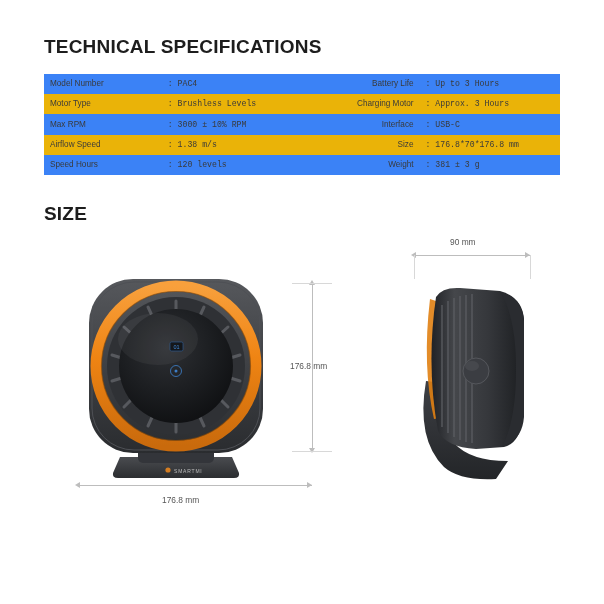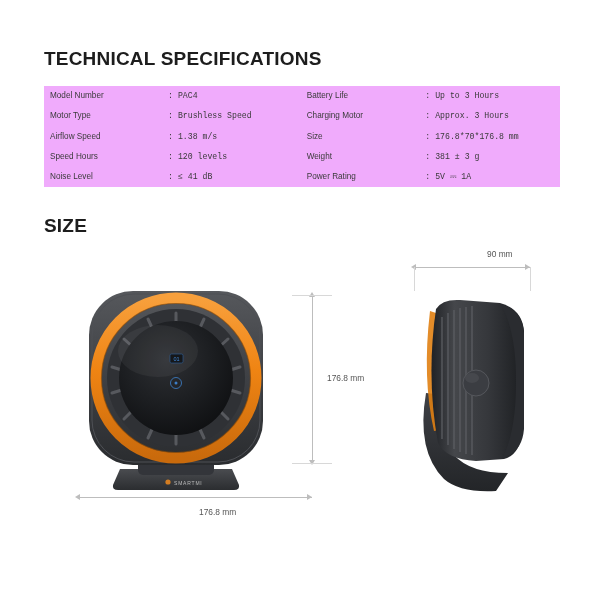--- a/index.html
+++ b/index.html
@@ -25,21 +25,21 @@
   }
 
   
   .section-title {
     font-size: 19px;
     font-weight: bold;
     letter-spacing: 0.2px;
     color: #1d1d1d;
   }
   #specs-title {
-    padding-top: 48px;
+    padding-top: 36px;
   }
   #size-title {
     padding-top: 28px;
   }
 
   
   .spec-table {
     margin-top: 16px;
     width: 516px;
     border-collapse: collapse;
@@ -47,53 +47,53 @@
   }
   .spec-table td {
     padding: 5.2px 6px;
     vertical-align: middle;
     white-space: nowrap;
     color: #3a3a3a;
     font-size: 8.2px;
     line-height: 1.2;
   }
   .spec-table tr.alt td {
-    background: #f0abfc;
+    background: #3b82f6;
   }
   .spec-table tr.plain td {
-    background: #f0abfc;
+    background: #eab308;
   }
   td.label {
     width: 120px;
   }
   td.value {
     width: 138px;
     font-family: Liberation Mono, monospace;
   }
   td.label2 {
     width: 120px;
+    text-align: right;
   }
   td.value2 {
     width: 138px;
     font-family: Liberation Mono, monospace;
   }
 
   
   .size-area {
     position: relative;
     margin-top: 14px;
     height: 290px;
   }
 
   .dim-label {
     position: absolute;
     font-size: 8.4px;
     color: #555;
     white-space: nowrap;
-    margin-left: 37px;
   }
 
   
   .line-h {
     position: absolute;
     height: 1px;
     background: #bdbdbd;
   }
   .line-v {
     position: absolute;
@@ -158,41 +158,41 @@
   <table class="spec-table">
     <tbody>
       <tr class="alt">
         <td class="label">Model Number</td>
         <td class="value">: PAC4</td>
         <td class="label2">Battery Life</td>
         <td class="value2">: Up to 3 Hours</td>
       </tr>
       <tr class="plain">
         <td class="label">Motor Type</td>
-        <td class="value">: Brushless Speed</td>
+        <td class="value">: Brushless Levels</td>
         <td class="label2">Charging Motor</td>
         <td class="value2">: Approx. 3 Hours</td>
+      </tr>
+      <tr class="alt">
+        <td class="label">Max RPM</td>
+        <td class="value">: 3000 ± 10% RPM</td>
+        <td class="label2">Interface</td>
+        <td class="value2">: USB-C</td>
       </tr>
       <tr class="plain">
         <td class="label">Airflow Speed</td>
         <td class="value">: 1.38 m/s</td>
         <td class="label2">Size</td>
         <td class="value2">: 176.8*70*176.8 mm</td>
       </tr>
       <tr class="alt">
         <td class="label">Speed Hours</td>
         <td class="value">: 120 levels</td>
         <td class="label2">Weight</td>
         <td class="value2">: 381 ± 3 g</td>
-      </tr>
-      <tr class="plain">
-        <td class="label">Noise Level</td>
-        <td class="value">: ≤ 41 dB</td>
-        <td class="label2">Power Rating</td>
-        <td class="value2">: 5V ⎓ 1A</td>
       </tr>
     </tbody>
   </table>
 
   <div class="section-title" id="size-title">SIZE</div>
 
   <div class="size-area">
 
     <svg class="product" id="front-view" viewBox="0 0 200 225">
       <defs>

